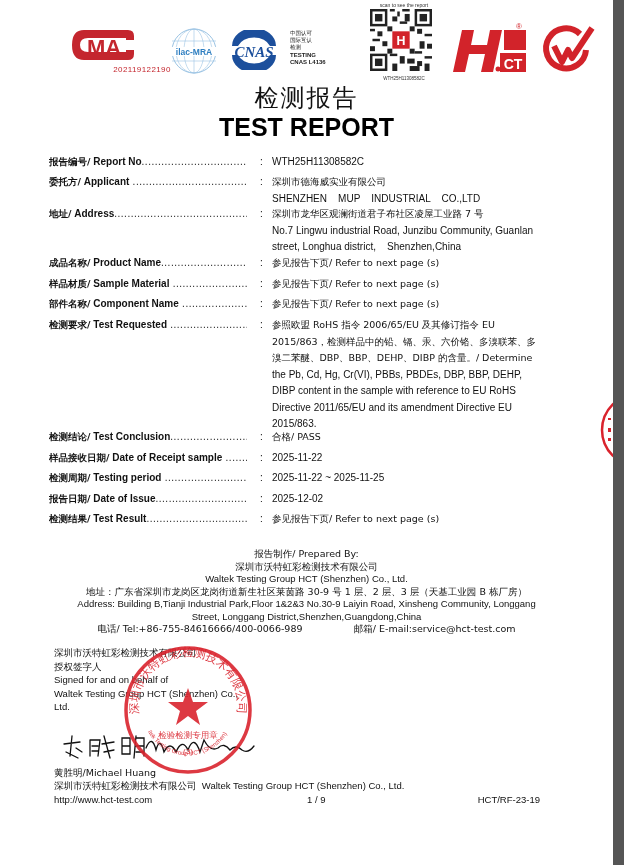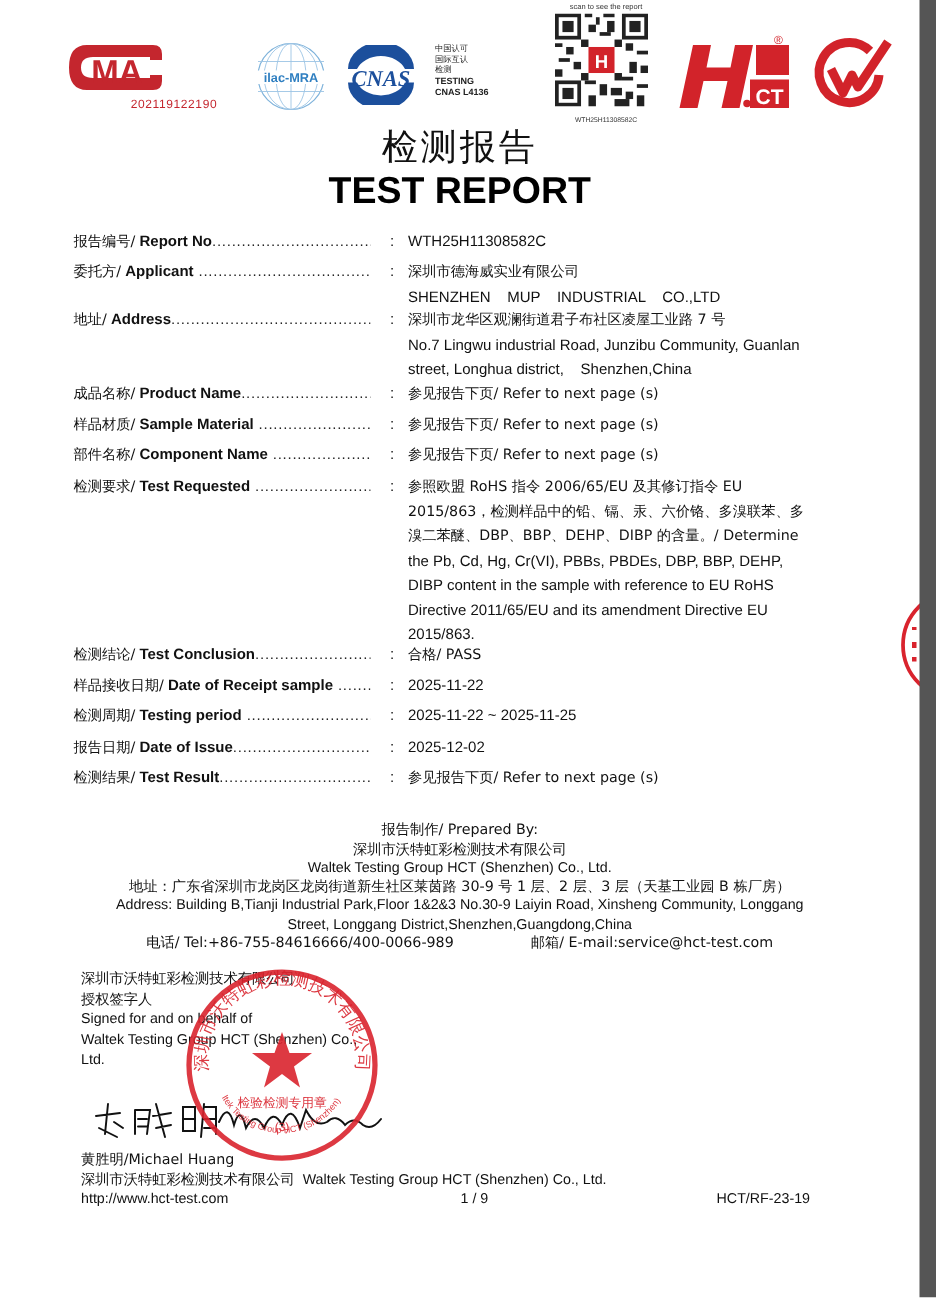--- a/index.html
+++ b/index.html
@@ -7,21 +7,21 @@
     width: 624px; height: 865px; overflow: hidden; position: relative;
     background: #ffffff;
     font-family: "Liberation Sans", "DejaVu Sans", sans-serif;
     color: #111;
   }
   .page { position: absolute; left: 0; top: 0; width: 613px; height: 865px; background: #fff; }
   .scrollbar { position: absolute; left: 613px; top: 0; width: 11px; height: 865px; background: #555555; }
 
   
   .logo { position: absolute; }
-  .cma { left: 42px; top: 28px; width: 72px; height: 48px; }
+  .cma { left: 68px; top: 28px; width: 72px; height: 48px; }
   .cma-box { position: absolute; left: 2px; top: 0; width: 66px; height: 34px; }
   .cma-num { position: absolute; left: 0; top: 37px; width: 72px; text-align: center; font-size: 8px; letter-spacing: 0.4px; color: #c4262e; margin-left: 38px; }
 
   .ilac { left: 170px; top: 27px; width: 48px; height: 48px; }
   .cnas { left: 226px; top: 30px; width: 56px; height: 40px; }
   .cnas-text { position: absolute; left: 290px; top: 30px; font-size: 5.5px; line-height: 7.2px; color: #222; }
   .cnas-text .b { font-weight: bold; font-size: 6px; }
 
   .qr-wrap { position: absolute; left: 370px; top: 2px; width: 68px; height: 76px; }
   .qr-cap { font-size: 5px; text-align: center; color: #333; height: 7px; line-height: 7px; }
@@ -33,21 +33,21 @@
   .waltek { left: 540px; top: 24px; width: 56px; height: 50px; }
 
   
   .title-cn { position: absolute; left: 0; width: 613px; top: 82px; text-align: center; font-size: 24px; font-family: "DejaVu Sans", sans-serif; letter-spacing: 2px; color: #111; }
   .title-en { position: absolute; left: 0; width: 613px; top: 113px; text-align: center; font-size: 25px; font-weight: bold; color: #000000; }
 
   
   .fields { position: absolute; left: 49px; top: 154px; width: 540px; }
   .row { position: absolute; left: 0; width: 540px; font-size: 10px; line-height: 16.5px; }
   .lbl { position: absolute; left: 0; width: 200px; font-weight: bold; white-space: nowrap; overflow: hidden; }
-  .lbl .cn { font-family: "DejaVu Sans", sans-serif; font-weight: normal; font-size: 9.5px; margin-top: 48px; }
+  .lbl .cn { font-family: "DejaVu Sans", sans-serif; font-weight: bold; font-size: 9.5px; margin-top: 48px; }
   .dots { position: absolute; left: 0; top: 0; width: 198px; height: 16.5px; overflow: hidden; white-space: nowrap; }
   .dots-fill { font-weight: normal; color: #222; letter-spacing: 0.5px; }
   .colon { position: absolute; left: 211px; }
   .val { position: absolute; left: 223px; width: 300px; color: #111; }
   .val .cnt { font-family: "DejaVu Sans", sans-serif; font-size: 9.5px; }
 
   
   .prep { position: absolute; left: 0; width: 613px; top: 548px; text-align: center; font-size: 9.5px; line-height: 12.5px; color: #111; }
   .prep .bold { font-weight: normal; }
   .prep .cn { font-family: "DejaVu Sans", sans-serif; }

